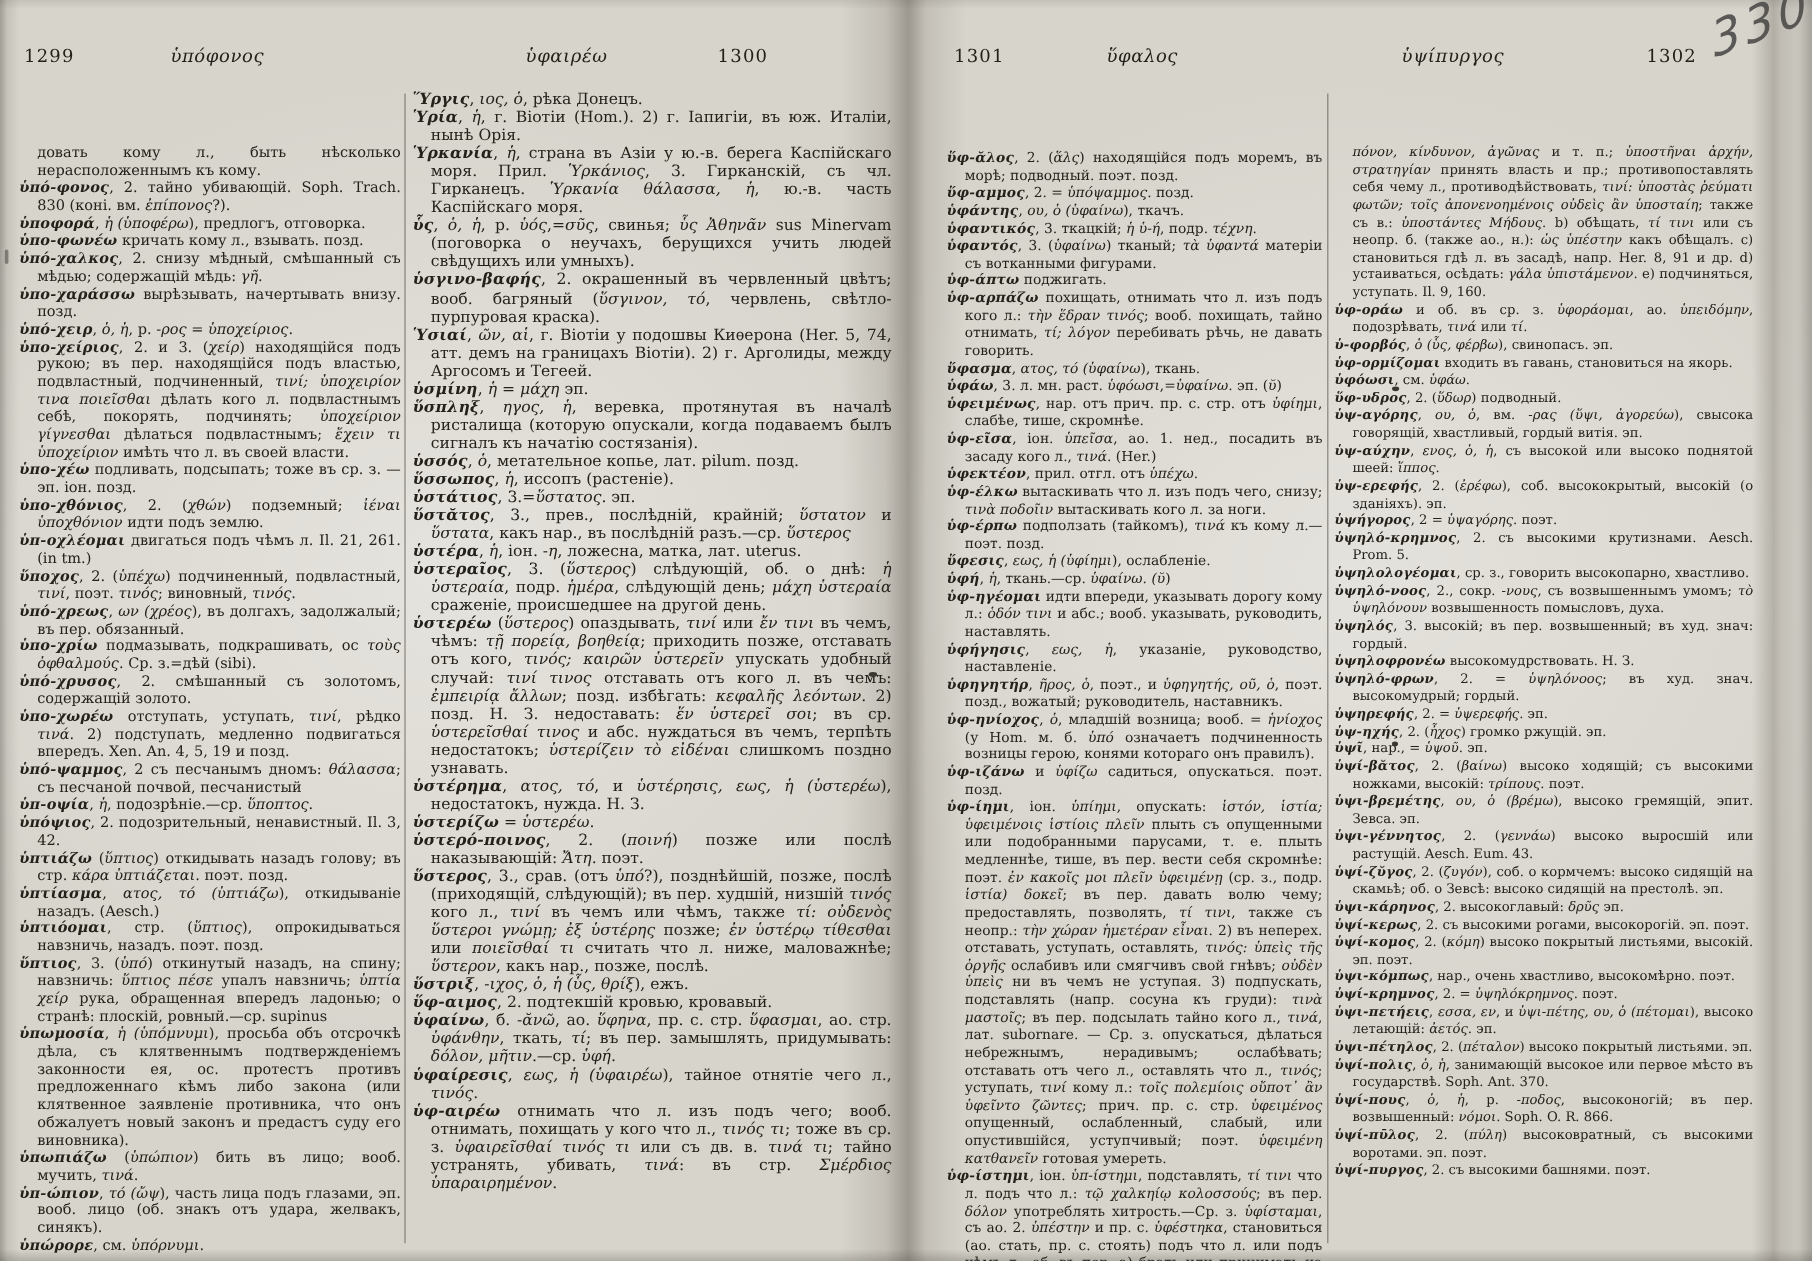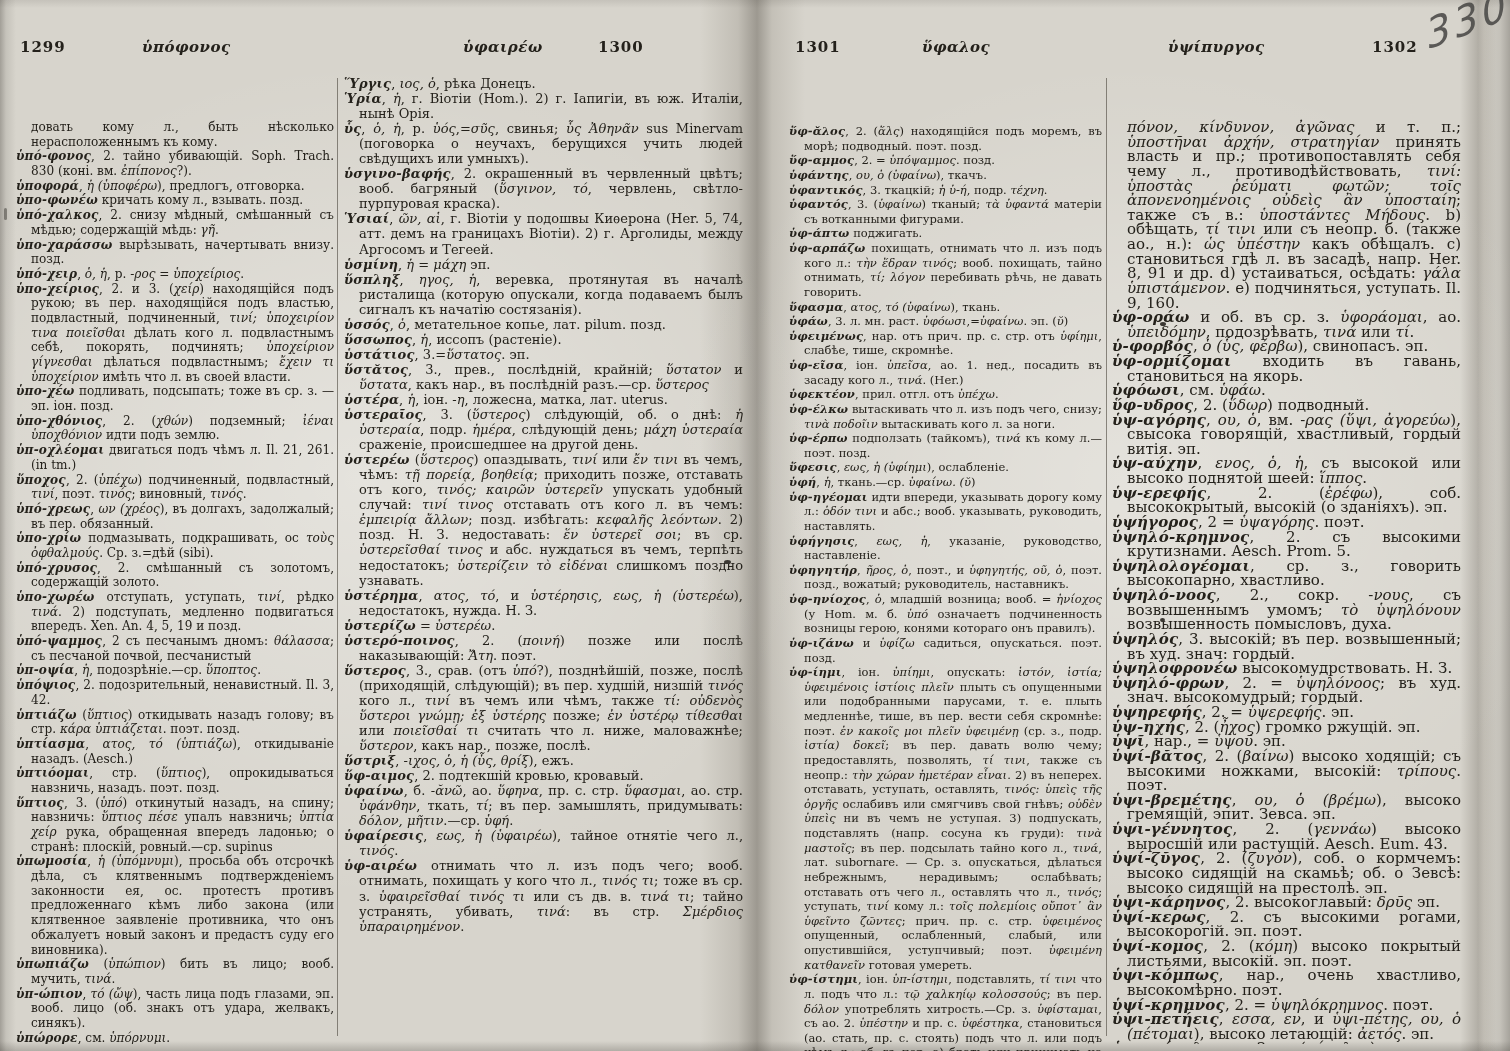--- a/index.html
+++ b/index.html
@@ -17,32 +17,32 @@
       linear-gradient(270deg, rgba(40,36,30,.28) 0px, rgba(40,36,30,.10) 10px, rgba(0,0,0,0) 34px),
       linear-gradient(0deg, rgba(40,36,30,.22) 0px, rgba(0,0,0,0) 10px),
       linear-gradient(180deg, rgba(40,36,30,.10) 0px, rgba(0,0,0,0) 8px),
       linear-gradient(90deg, rgba(0,0,0,0) 700px, rgba(95,88,76,.18) 738px, rgba(62,56,47,.38) 757px, rgba(95,88,76,.16) 772px, rgba(0,0,0,0) 805px),
       linear-gradient(90deg, rgba(0,0,0,0) 1460px, rgba(70,64,54,.25) 1478px, rgba(120,112,98,.18) 1484px, rgba(0,0,0,0) 1496px),
       radial-gradient(ellipse 620px 560px at 360px 480px, rgba(255,255,253,.35), rgba(0,0,0,0) 75%),
       radial-gradient(ellipse 620px 560px at 1130px 480px, rgba(255,255,253,.33), rgba(0,0,0,0) 75%),
       #d7d4cc;
   }
   .pageheader { position:absolute; top:38px; font-size:15px; white-space:nowrap; }
-  .pagenum { font-weight:bold; letter-spacing:1px; }
-  .runhead { font-style:italic; letter-spacing:.5px;font-weight:bold; }
+  .pagenum { font-weight:normal; letter-spacing:1px; }
+  .runhead { font-style:italic; letter-spacing:.5px; }
   .col {
     position:absolute; top:76px; height:968px; overflow:hidden;
     text-align:justify; text-justify:inter-word;
   }
   .col p { margin:0; padding-left:15px; text-indent:-15px; }
   .col p.cont { text-indent:0;margin-top:44px; }
   #c1 { left:16px;  width:318px; font-size:12.1px; line-height:14.68px; }
   #c2 { left:344px; width:399px; font-size:13.0px; line-height:15.05px; }
   #c3 { left:789px; width:313px; font-size:11.5px; line-height:14.62px;margin-top:48px; }
-  #c4 { left:1112px;width:349px; font-size:15px; line-height:14.62px; }
+  #c4 { left:1112px;width:349px; font-size:11px; line-height:14.62px; }
   .hw { font-weight:bold; font-style:italic; letter-spacing:.2px; }
   em  { font-style:italic; }
   .vrule { position:absolute; top:78px; height:958px; width:1px; background:rgba(60,55,46,.55); }
   #rule-left  { left:337px; }
   #rule-right { left:1106px; }
   #handwriting {
     position:absolute; left:1424px; top:-4px;
     font-family:"DejaVu Sans",sans-serif; font-style:italic;
     font-size:40px; color:#4a4947; letter-spacing:4px;
     transform:rotate(-21deg) skewX(-12deg); opacity:.88;
@@ -53,21 +53,21 @@
   #sp3 { left:1160px; top:618px; width:5px; height:4px; }
   #sp4 { left:4px;  top:208px; width:3px; height:12px; border-radius:2px; opacity:.5; }
 </style>
 </head>
 <body>
 
 <div id="paper"></div>
 
 <span class="pageheader pagenum" style="left:20px">1299</span>
 <span class="pageheader runhead" style="left:142px">ὑπόφονος</span>
-<span class="pageheader runhead" style="left:463px">ὑφαιρέω</span>
+<span class="pageheader runhead" style="left:438px">ὑφαιρέω</span>
 <span class="pageheader pagenum" style="left:598px">1300</span>
 <span class="pageheader pagenum" style="left:795px">1301</span>
 <span class="pageheader runhead" style="left:922px">ὕφαλος</span>
 <span class="pageheader runhead" style="left:1168px">ὑψίπυργος</span>
 <span class="pageheader pagenum" style="left:1372px">1302</span>
 
 <div id="handwriting">330</div>
 
 <div class="vrule" id="rule-left"></div>
 <div class="vrule" id="rule-right"></div>
@@ -134,20 +134,21 @@
     </div>
 </div>
 
 <div class="col" id="c2">
   <div>
 
       <p class="entry"><span class="hw"><em>Ὕργις</em></span><span class="bd">, <em>ιος, ὁ</em>, рѣка Донецъ.</span></p>
 
       <p class="entry"><span class="hw"><em>Ὑρία</em></span><span class="bd">, <em>ἡ</em>, г. Віотіи (Hom.). 2) г. Іапигіи, въ юж. Италіи, нынѣ Орія.</span></p>
 
+      <p class="entry"><span class="hw"><em>Ὑρκανία</em></span><span class="bd">, <em>ἡ</em>, страна въ Азіи у ю.-в. берега Каспійскаго моря. Прил. <em>Ὑρκάνιος</em>, 3. Гирканскій, съ чл. Гирканецъ. <em>Ὑρκανία θάλασσα, ἡ</em>, ю.-в. часть Каспійскаго моря.</span></p>
 
       <p class="entry"><span class="hw"><em>ὗς</em></span><span class="bd">, <em>ὁ, ἡ</em>, p. <em>ὑός</em>,=<em>σῦς</em>, свинья; <em>ὗς Ἀθηνᾶν</em> sus Minervam (поговорка о неучахъ, берущихся учить людей свѣдущихъ или умныхъ).</span></p>
 
       <p class="entry"><span class="hw"><em>ὑσγινο-βαφής</em></span><span class="bd">, 2. окрашенный въ червленный цвѣтъ; вооб. багряный (<em>ὕσγινον, τό</em>, червлень, свѣтло-пурпуровая краска).</span></p>
 
       <p class="entry"><span class="hw"><em>Ὑσιαί</em></span><span class="bd">, <em>ῶν, αἱ</em>, г. Віотіи у подошвы Киѳерона (Her. 5, 74, атт. демъ на границахъ Віотіи). 2) г. Арголиды, между Аргосомъ и Тегеей.</span></p>
 
       <p class="entry"><span class="hw"><em>ὑσμίνη</em></span><span class="bd">, <em>ἡ</em> = <em>μάχη</em> эп.</span></p>
 
       <p class="entry"><span class="hw"><em>ὕσπληξ</em></span><span class="bd">, <em>ηγος, ἡ</em>, веревка, протянутая въ началѣ ристалища (которую опускали, когда подаваемъ былъ сигналъ къ начатію состязанія).</span></p>

